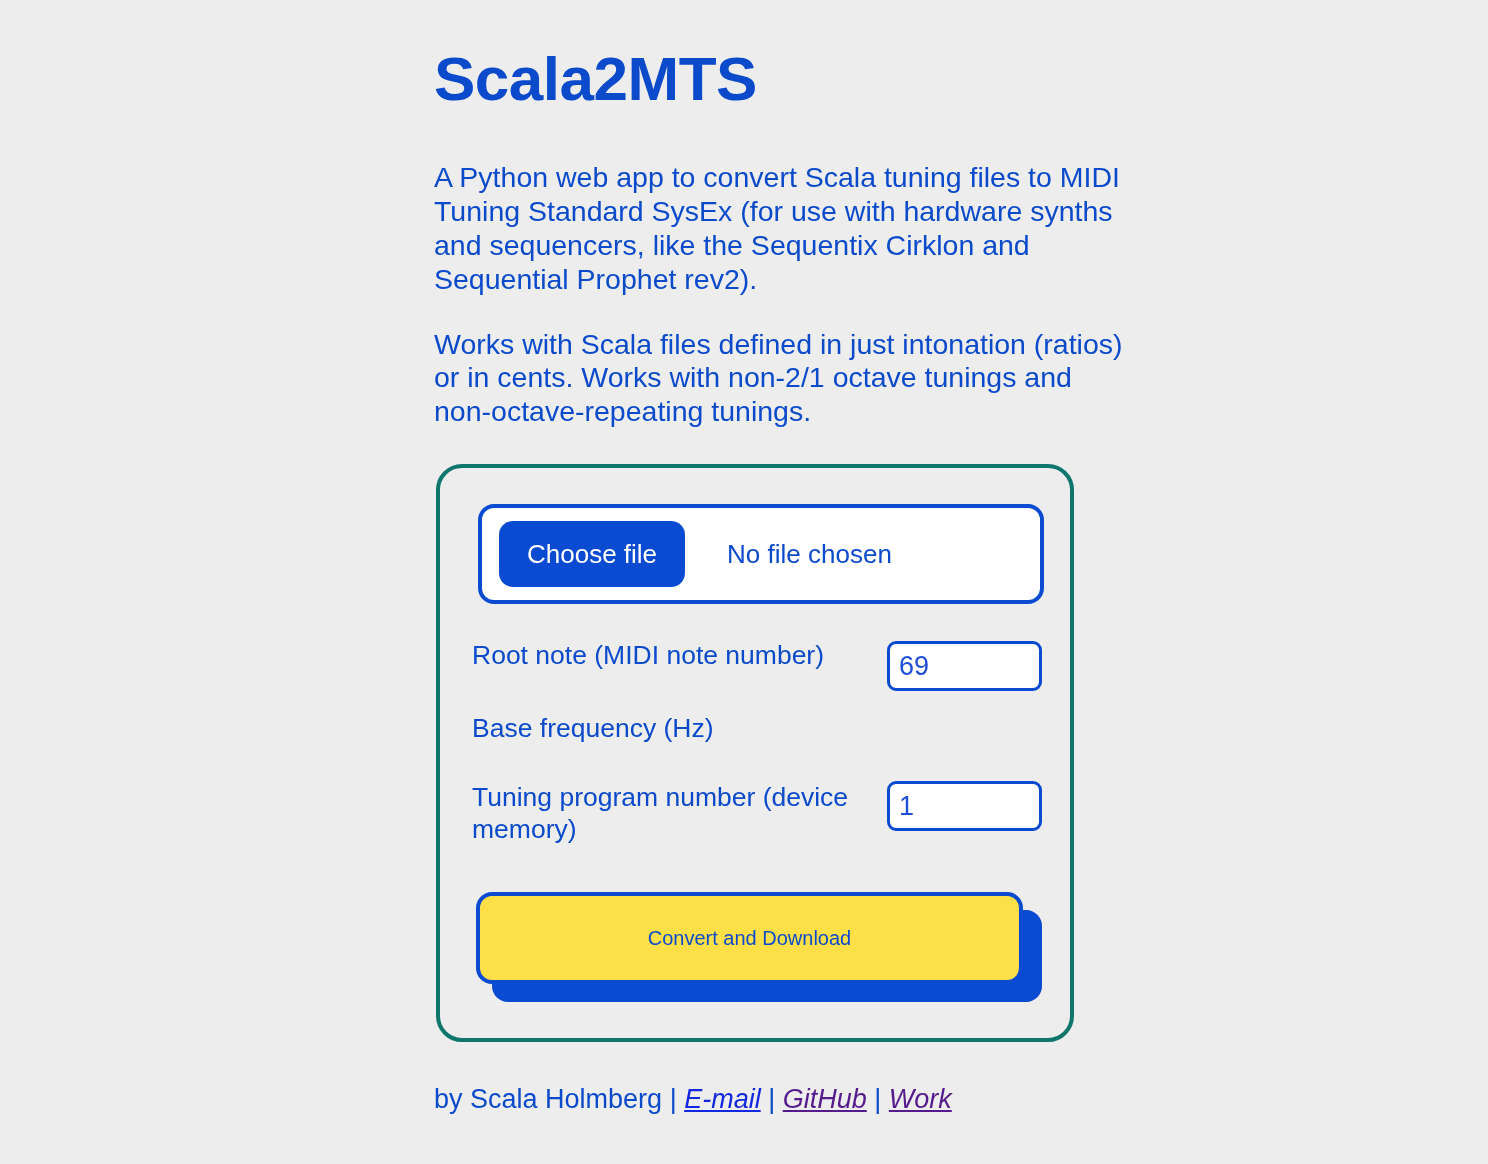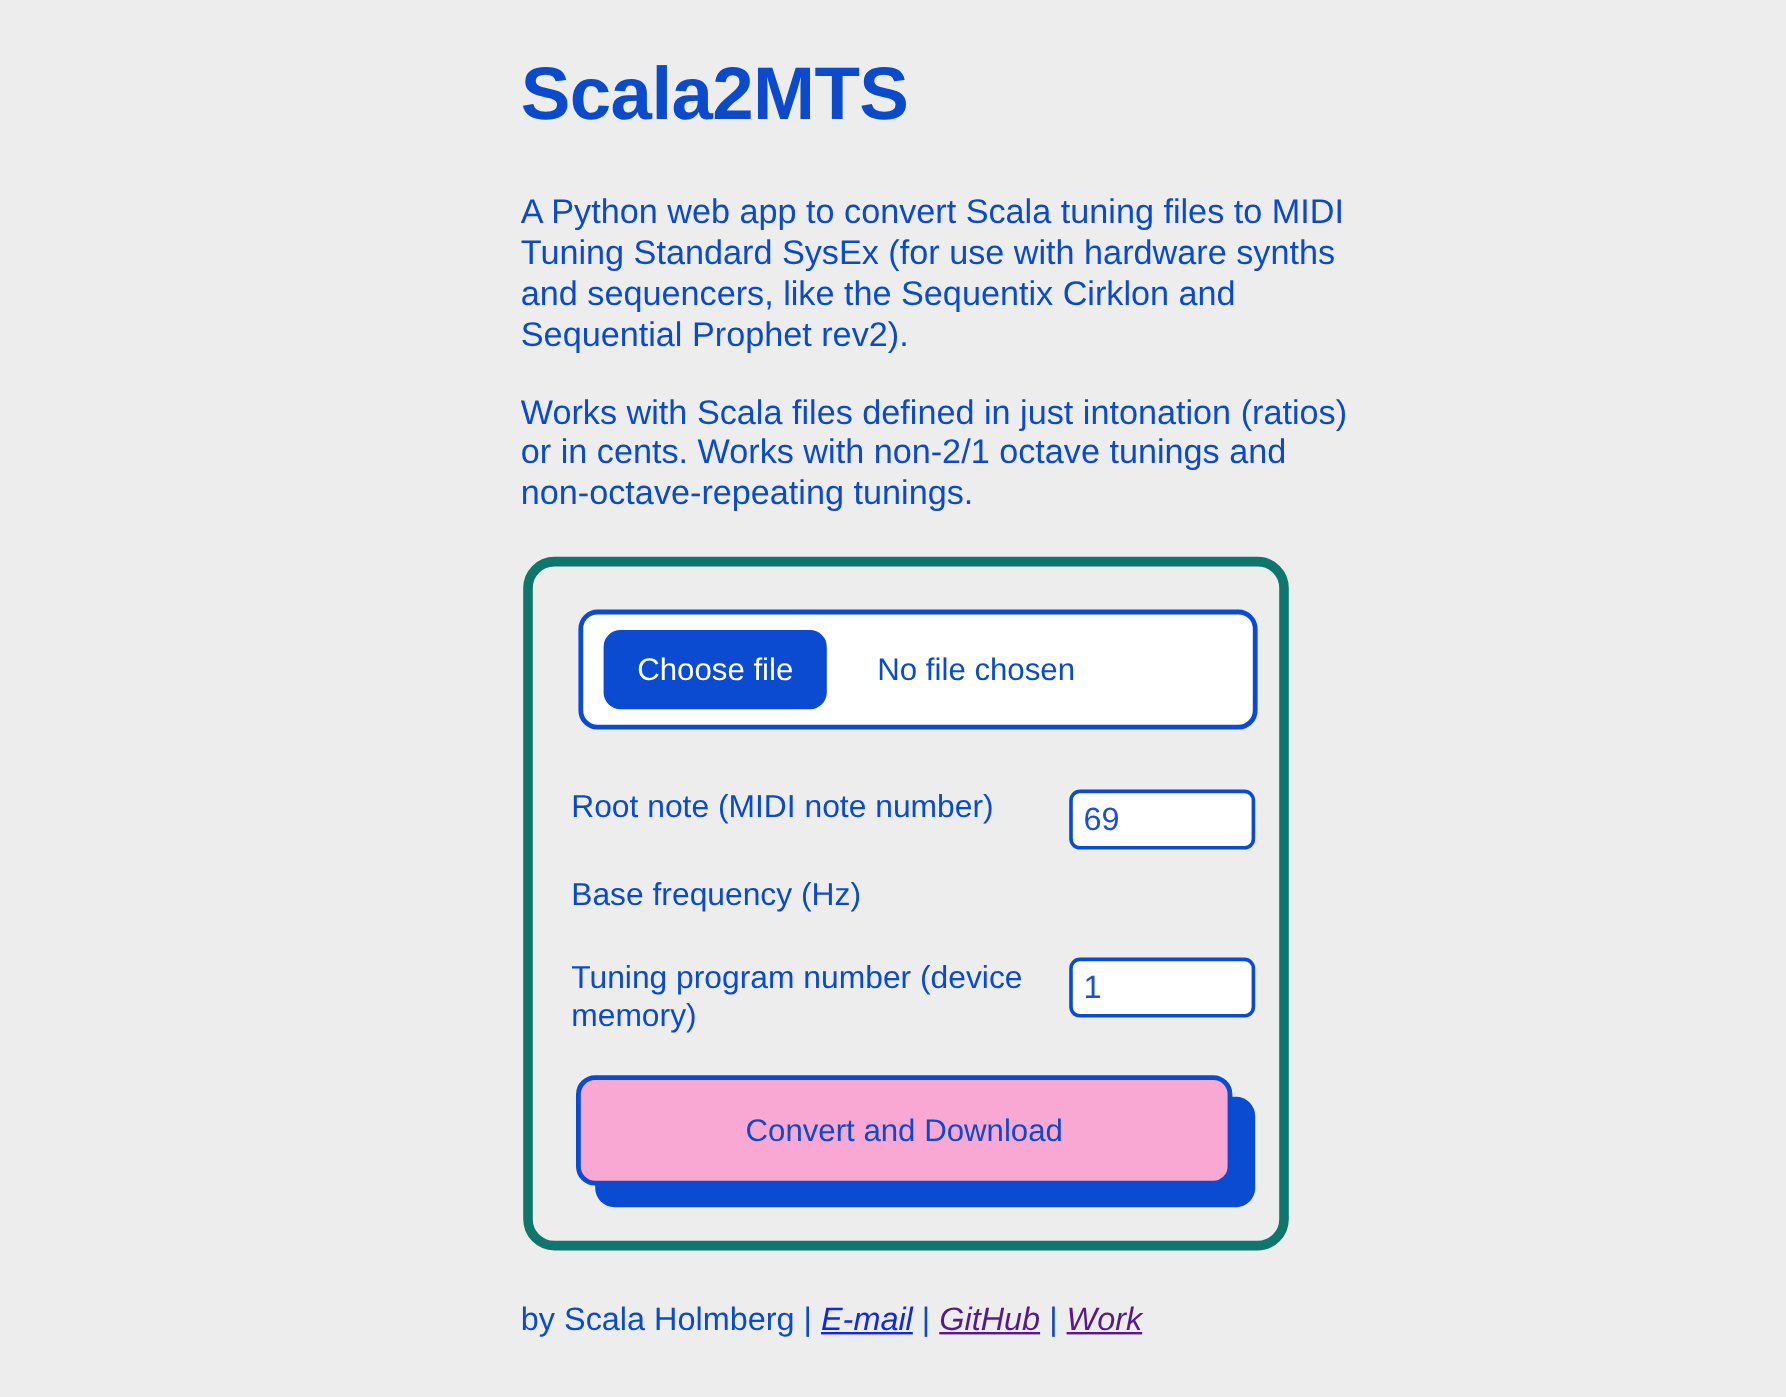--- a/index.html
+++ b/index.html
@@ -49,21 +49,21 @@
   .para-2 { margin-top: 31px; }
 
   
   .card {
     position: absolute;
     left: 436px;
     top: 464px;
     width: 638px;
     height: 578px;
     box-sizing: border-box;
-    border: 8px solid #0f766e;
+    border: 4px solid #0f766e;
     border-radius: 26px;
     background: transparent;
     text-decoration: underline;
   }
 
   
   .file-row {
     position: absolute;
     left: 38px;
     top: 36px;
@@ -96,21 +96,21 @@
     margin-left: 42px;
     font-size: 26px;
     color: #0b4acb;
     white-space: nowrap;
   }
 
   
   .fields {
     position: absolute;
     left: 32px;
-    top: 184px;
+    top: 171px;
     width: 570px;
   }
   .field-row {
     position: relative;
     min-height: 58px;
     margin-bottom: 9px;
   }
   .field-label {
     position: absolute;
     left: 0;
@@ -161,26 +161,26 @@
     background: #0b4bd1;
     border-radius: 16px;
   }
   .submit-btn {
     position: absolute;
     left: 0;
     top: 0;
     width: 547px;
     height: 92px;
     box-sizing: border-box;
-    background: #f9a8d4;
+    background: #fde047;
     border: 4px solid #0b4bd1;
     border-radius: 16px;
     color: #0b4acb;
     font-family: "Liberation Sans", sans-serif;
-    font-size: 26px;
+    font-size: 20px;
     cursor: pointer;
     padding: 0;
   }
 
   
   .footer {
     position: absolute;
     left: 434px;
     top: 1084px;
     font-size: 27px;

